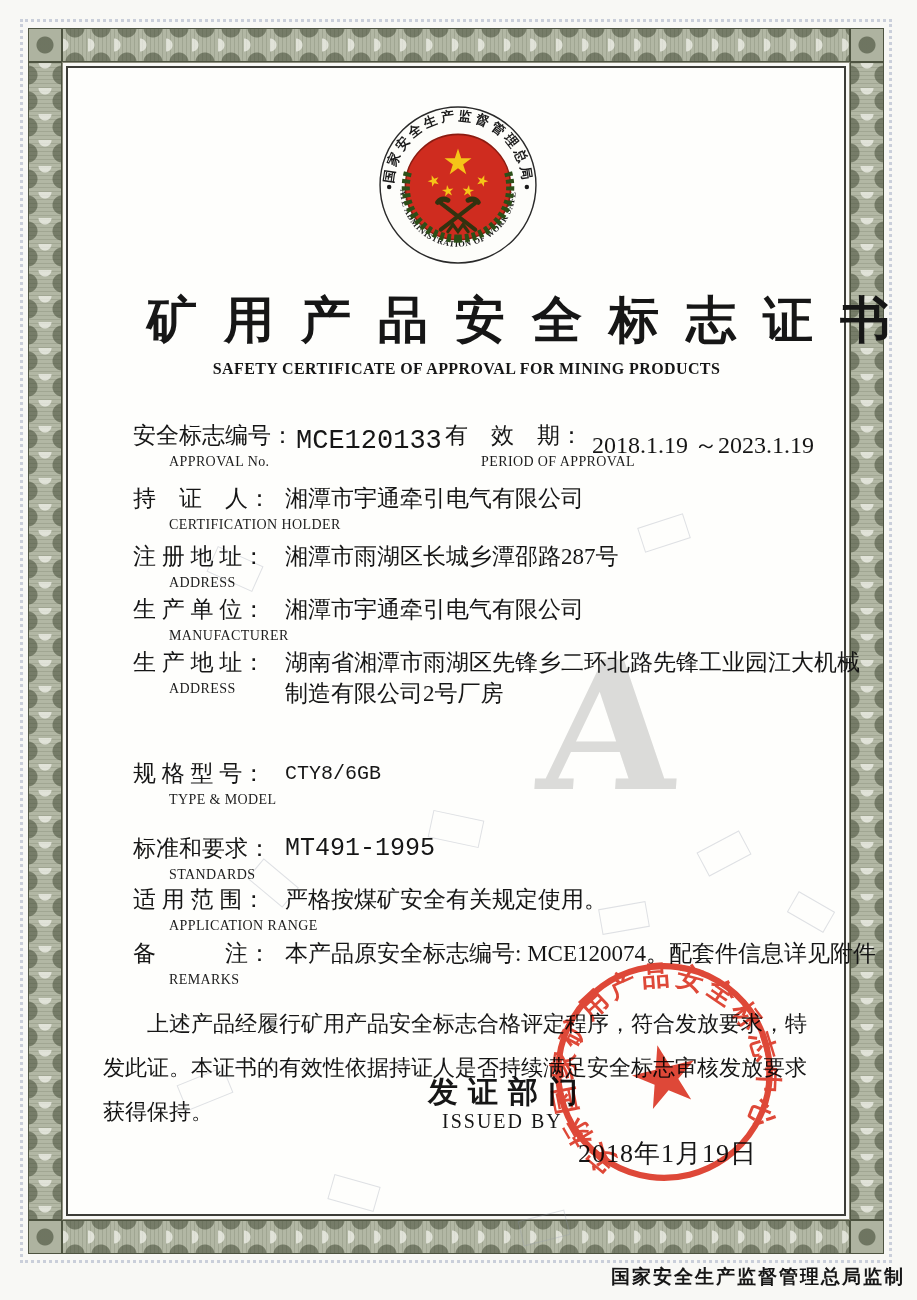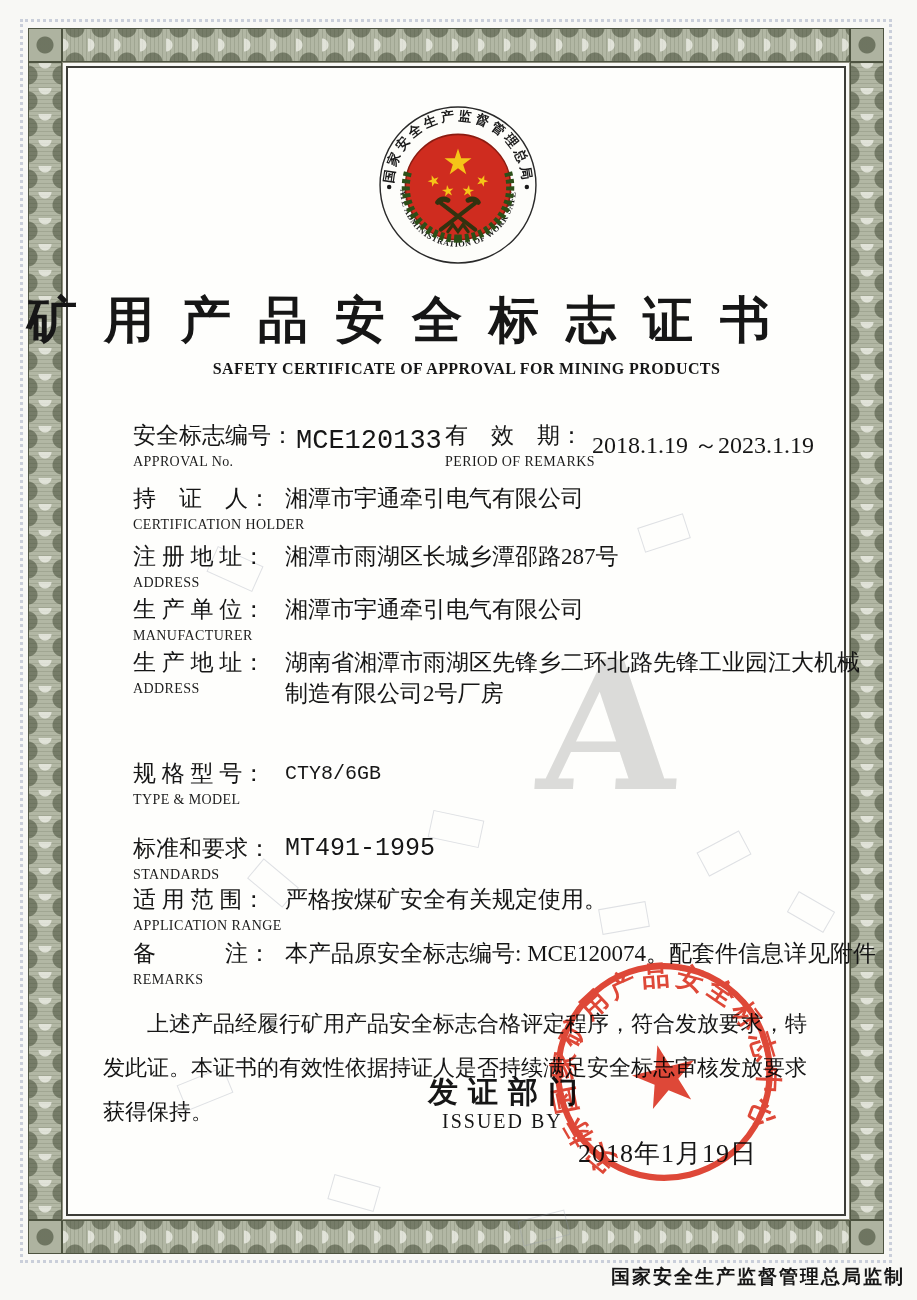--- a/index.html
+++ b/index.html
@@ -35,28 +35,28 @@
   .frame{position:absolute;top:66px;left:66px;right:71px;bottom:84px;background:#fefefc;
          border:2px solid #3c3c38;outline:1px solid #8e8e7e;outline-offset:3px;}
   
   .sec{position:absolute;border:1px solid rgba(150,156,172,.30);z-index:1;}
   .watermark{position:absolute;left:540px;top:638px;font-size:178px;font-weight:bold;
              color:rgba(168,168,166,.40);z-index:1;font-family:"DejaVu Serif",serif;
              transform:skewX(-4deg);line-height:1;}
   
   .emblem{position:absolute;left:377px;top:104px;width:162px;height:162px;z-index:2;}
   
-  .title-zh{position:absolute;top:287px;left:0;width:100%;text-align:left;font-size:50px;
+  .title-zh{position:absolute;top:287px;left:0;width:100%;text-align:right;font-size:50px;
             font-weight:bold;letter-spacing:27px;padding-left:27px;box-sizing:border-box;
             z-index:2;font-family:"DejaVu Serif",serif;}
   .title-en{position:absolute;top:360px;left:0;width:100%;text-align:center;font-size:16px;
             font-weight:bold;z-index:2;letter-spacing:.4px;margin-left:8px;}
   
   .lab-zh{font-size:23px;font-weight:500;white-space:nowrap;}
-  .lab-en{font-size:14px;letter-spacing:.4px;white-space:nowrap;margin-top:3px;color:#1c1c1c;}
+  .lab-en{font-size:14px;letter-spacing:.4px;white-space:nowrap;margin-top:3px;color:#1c1c1c;margin-left:36px;}
   .row{position:absolute;left:133px;z-index:2;}
   .row .val{position:absolute;left:152px;top:0;width:575px;font-size:23px;font-weight:500;
             line-height:31px;}
   .mono{font-family:"Liberation Mono",monospace;}
   .approval-label{position:absolute;left:133px;top:420px;z-index:2;}
   .approval-value{position:absolute;left:296px;top:426px;font-size:27px;z-index:2;}
   .validity-label{position:absolute;left:445px;top:420px;z-index:2;}
   .validity-value{position:absolute;left:592px;top:429px;font-size:24px;z-index:2;white-space:nowrap;}
   .statement{position:absolute;left:103px;top:1002px;width:716px;font-size:22px;line-height:44px;
              text-indent:2em;z-index:2;font-weight:500;}
@@ -132,21 +132,21 @@
   <div class="title-zh">矿用产品安全标志证书</div>
   <div class="title-en">SAFETY CERTIFICATE OF APPROVAL FOR MINING PRODUCTS</div>
 
   <div class="approval-label">
     <div class="lab-zh">安全标志编号：</div>
     <div class="lab-en">APPROVAL No.</div>
   </div>
   <div class="approval-value mono">MCE120133</div>
   <div class="validity-label">
     <div class="lab-zh">有　效　期：</div>
-    <div class="lab-en">PERIOD OF REMARKS</div>
+    <div class="lab-en">PERIOD OF APPROVAL</div>
   </div>
   <div class="validity-value">2018.1.19 ～2023.1.19</div>
 
   <div class="row" style="top:483px">
     <div class="lab-zh">持　证　人：</div>
     <div class="lab-en">CERTIFICATION HOLDER</div>
     <div class="val">湘潭市宇通牵引电气有限公司</div>
   </div>
   <div class="row" style="top:541px">
     <div class="lab-zh">注 册 地 址：</div>

